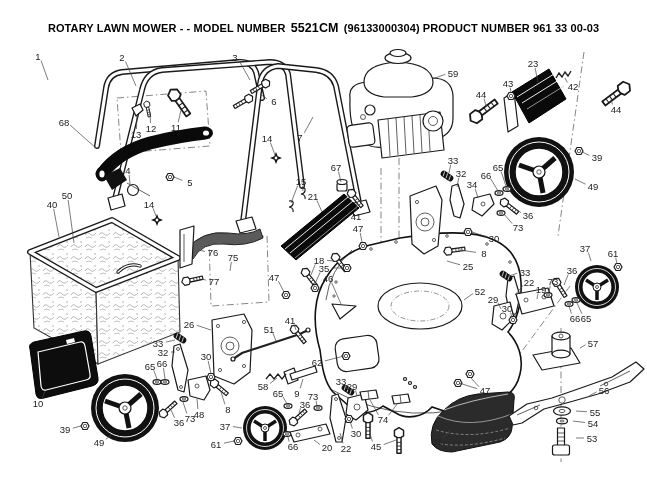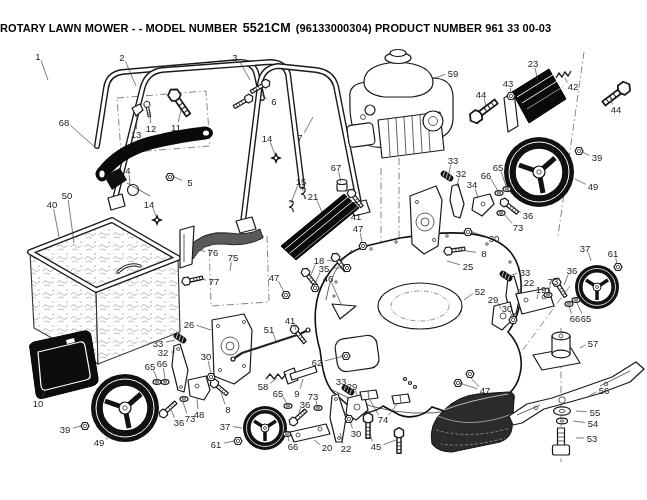--- a/index.html
+++ b/index.html
@@ -1,18 +1,18 @@
 <!DOCTYPE html>
 <html><head>
 <meta charset="utf-8">
 <style>
   html,body{margin:0;padding:0;background:#fff;}
   #page{position:relative;width:647px;height:500px;background:#fff;overflow:hidden;
         font-family:"Liberation Sans",sans-serif;}
-  .title{position:absolute;top:21px;left:0;width:647px;
+  .title{position:absolute;top:21px;left:0;width:647px;text-align:center;
          font-weight:bold;font-size:11px;color:#000;white-space:nowrap;letter-spacing:.1px;}
   .title .model{font-size:12.5px;padding:0 2px;}
   svg{position:absolute;top:0;left:0;}
   .oln{fill:#fff;stroke:#1a1a1a;stroke-width:1.2;stroke-linejoin:round;}
   .thin{fill:none;stroke:#1a1a1a;stroke-width:.7;}
   .dd{fill:none;stroke:#666;stroke-width:.8;stroke-dasharray:7 3 1.5 3;}
   .tubeA{fill:none;stroke:#1a1a1a;stroke-width:6;stroke-linecap:round;stroke-linejoin:round;}
   .tubeB{fill:none;stroke:#fff;stroke-width:3.2;stroke-linecap:round;stroke-linejoin:round;}
   .tubeC{fill:none;stroke:#1a1a1a;stroke-width:3.4;stroke-linecap:round;}
   .tubeD{fill:none;stroke:#fff;stroke-width:1.4;stroke-linecap:round;}

